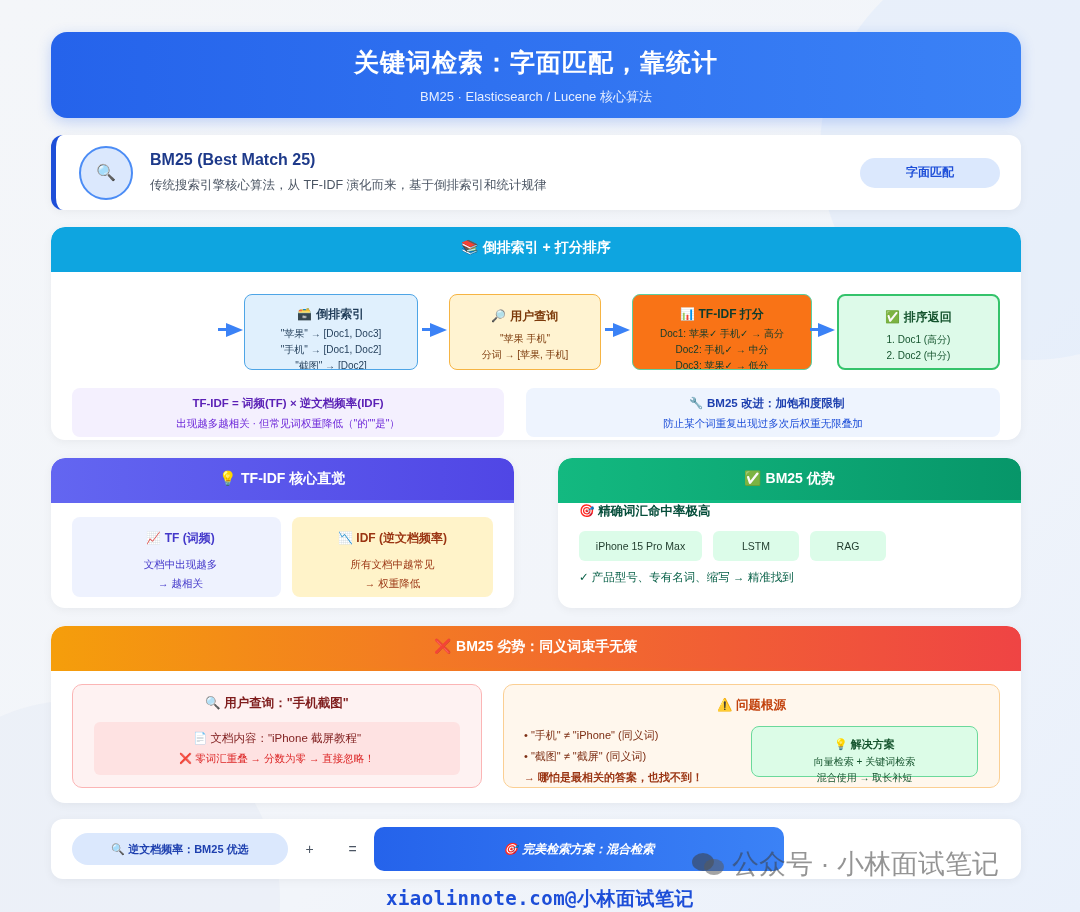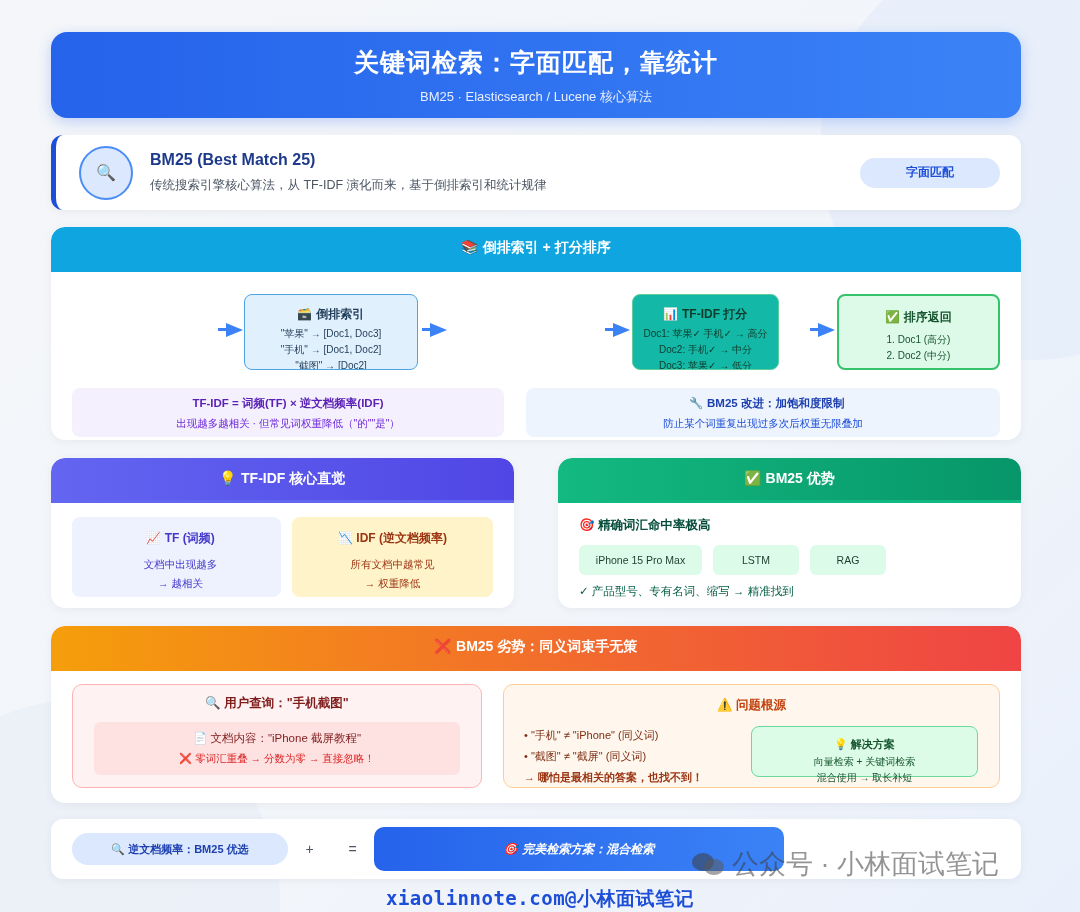--- a/index.html
+++ b/index.html
@@ -65,21 +65,21 @@
   .node {
     position: absolute; top: 0; height: 76px; border-radius: 8px; border: 1.5px solid;
     text-align: center; font-size: 10px; overflow: hidden;
   }
   .node .nt { font-size: 12px; font-weight: 700; margin-top: 13px; margin-bottom: 6px; }
   .node .nl { line-height: 16px; }
   .n1 { left: 21px; width: 142px; background: #f0f8fe; border-color: #4db2ef; color: #1f3b57; }
   .n2 { left: 193px; width: 174px; background: #e0f0fd; border-color: #4ea5e6; color: #1f3b57; }
   .n2 .nt { margin-top: 11px; margin-bottom: 3px; }
   .n3 { left: 398px; width: 152px; background: #fff3d1; border-color: #f6b443; color: #7c3a0b; }
-  .n4 { left: 581px; width: 147px; background: #14b8a6; border-color: #5dcea0; color: #0f3b2c; }
+  .n4 { left: 581px; width: 180px; background: #f97316; border-color: #5dcea0; color: #0f3b2c; }
   .n4 .nt { margin-top: 11px; margin-bottom: 3px; }
   .n5 { left: 786px; width: 163px; background: #ddfae9; border-color: #34c36b; border-width: 2px; color: #14532d; }
   .arrow { position: absolute; top: 29px; width: 26px; height: 14px; }
   .arrow .shaft { position: absolute; left: 0; top: 5px; width: 10px; height: 3px; background: #3b82f6; }
   .arrow .head {
     position: absolute; left: 8px; top: 0; width: 0; height: 0;
     border-top: 7px solid transparent; border-bottom: 7px solid transparent; border-left: 17px solid #3b82f6;
   }
   .notes { display: flex; justify-content: space-between; padding: 0 21px; margin-top: 4px; }
   .note {
@@ -98,21 +98,21 @@
   .tfidf .head-line { background: #6366f1; }
   .adv { top: 458px; left: 558px; width: 463px; height: 150px; }
   .adv .sec-head { background: linear-gradient(90deg,#13b980,#079669); }
   .adv .head-line { background: #10b981; }
   .boxes2 { display: flex; gap: 11px; padding: 14px 21px 0 21px; }
   .bx { flex: 1; height: 80px; border-radius: 8px; text-align: center; padding-top: 13px; }
   .bx .t { font-size: 12px; font-weight: 700; }
   .bx .l { font-size: 10.5px; margin-top: 8px; line-height: 19px; }
   .bx-tf { background: #eef2fe; color: #4338ca; padding-left: 8px; }
   .bx-idf { background: #fff3c9; color: #9a3412; }
-  .adv-body { padding: 14px 21px 0 21px; }
+  .adv-body { padding: 0 21px 0 21px; }
   .adv-title { font-size: 12.5px; font-weight: 700; color: #064e3b; }
   .tags { display: flex; gap: 11px; margin-top: 11px; }
   .tag { height: 30px; border-radius: 6px; background: #dcfce9; color: #1f3b2c; font-size: 10.5px; display: flex; align-items: center; justify-content: center; }
   .adv-foot { font-size: 11.5px; color: #065f46; margin-top: 9px; }
 
   
   .weak { top: 626px; height: 177px; }
   .weak .sec-head { background: linear-gradient(90deg,#f59e0b 0%, #f26a2e 55%, #ef4444 100%); }
   .weak .head-line { background: linear-gradient(90deg,#f59e0b,#ef4444); }
   .weak-body { display: flex; gap: 21px; padding: 13px 21px 0 21px; }
@@ -174,20 +174,25 @@
     <div class="node n2">
       <div class="nt"><span>🗃️</span> <span>倒排索引</span></div>
       <div class="nl">"苹果" → [Doc1, Doc3]</div>
       <div class="nl">"手机" → [Doc1, Doc2]</div>
       <div class="nl">"截图" → [Doc2]</div>
     </div>
     <div class="arrow" style="left:371px">
         <div class="shaft"></div>
         <div class="head"></div>
       </div>
+    <div class="node n3">
+      <div class="nt"><span>🔎</span> <span>用户查询</span></div>
+      <div class="nl">"苹果 手机"</div>
+      <div class="nl">分词 → [苹果, 手机]</div>
+    </div>
     <div class="arrow" style="left:554px">
         <div class="shaft"></div>
         <div class="head"></div>
       </div>
     <div class="node n4">
       <div class="nt"><span>📊</span> <span>TF-IDF 打分</span></div>
       <div class="nl">Doc1: 苹果✓ 手机✓ → 高分</div>
       <div class="nl">Doc2: 手机✓ → 中分</div>
       <div class="nl">Doc3: 苹果✓ → 低分</div>
     </div>

